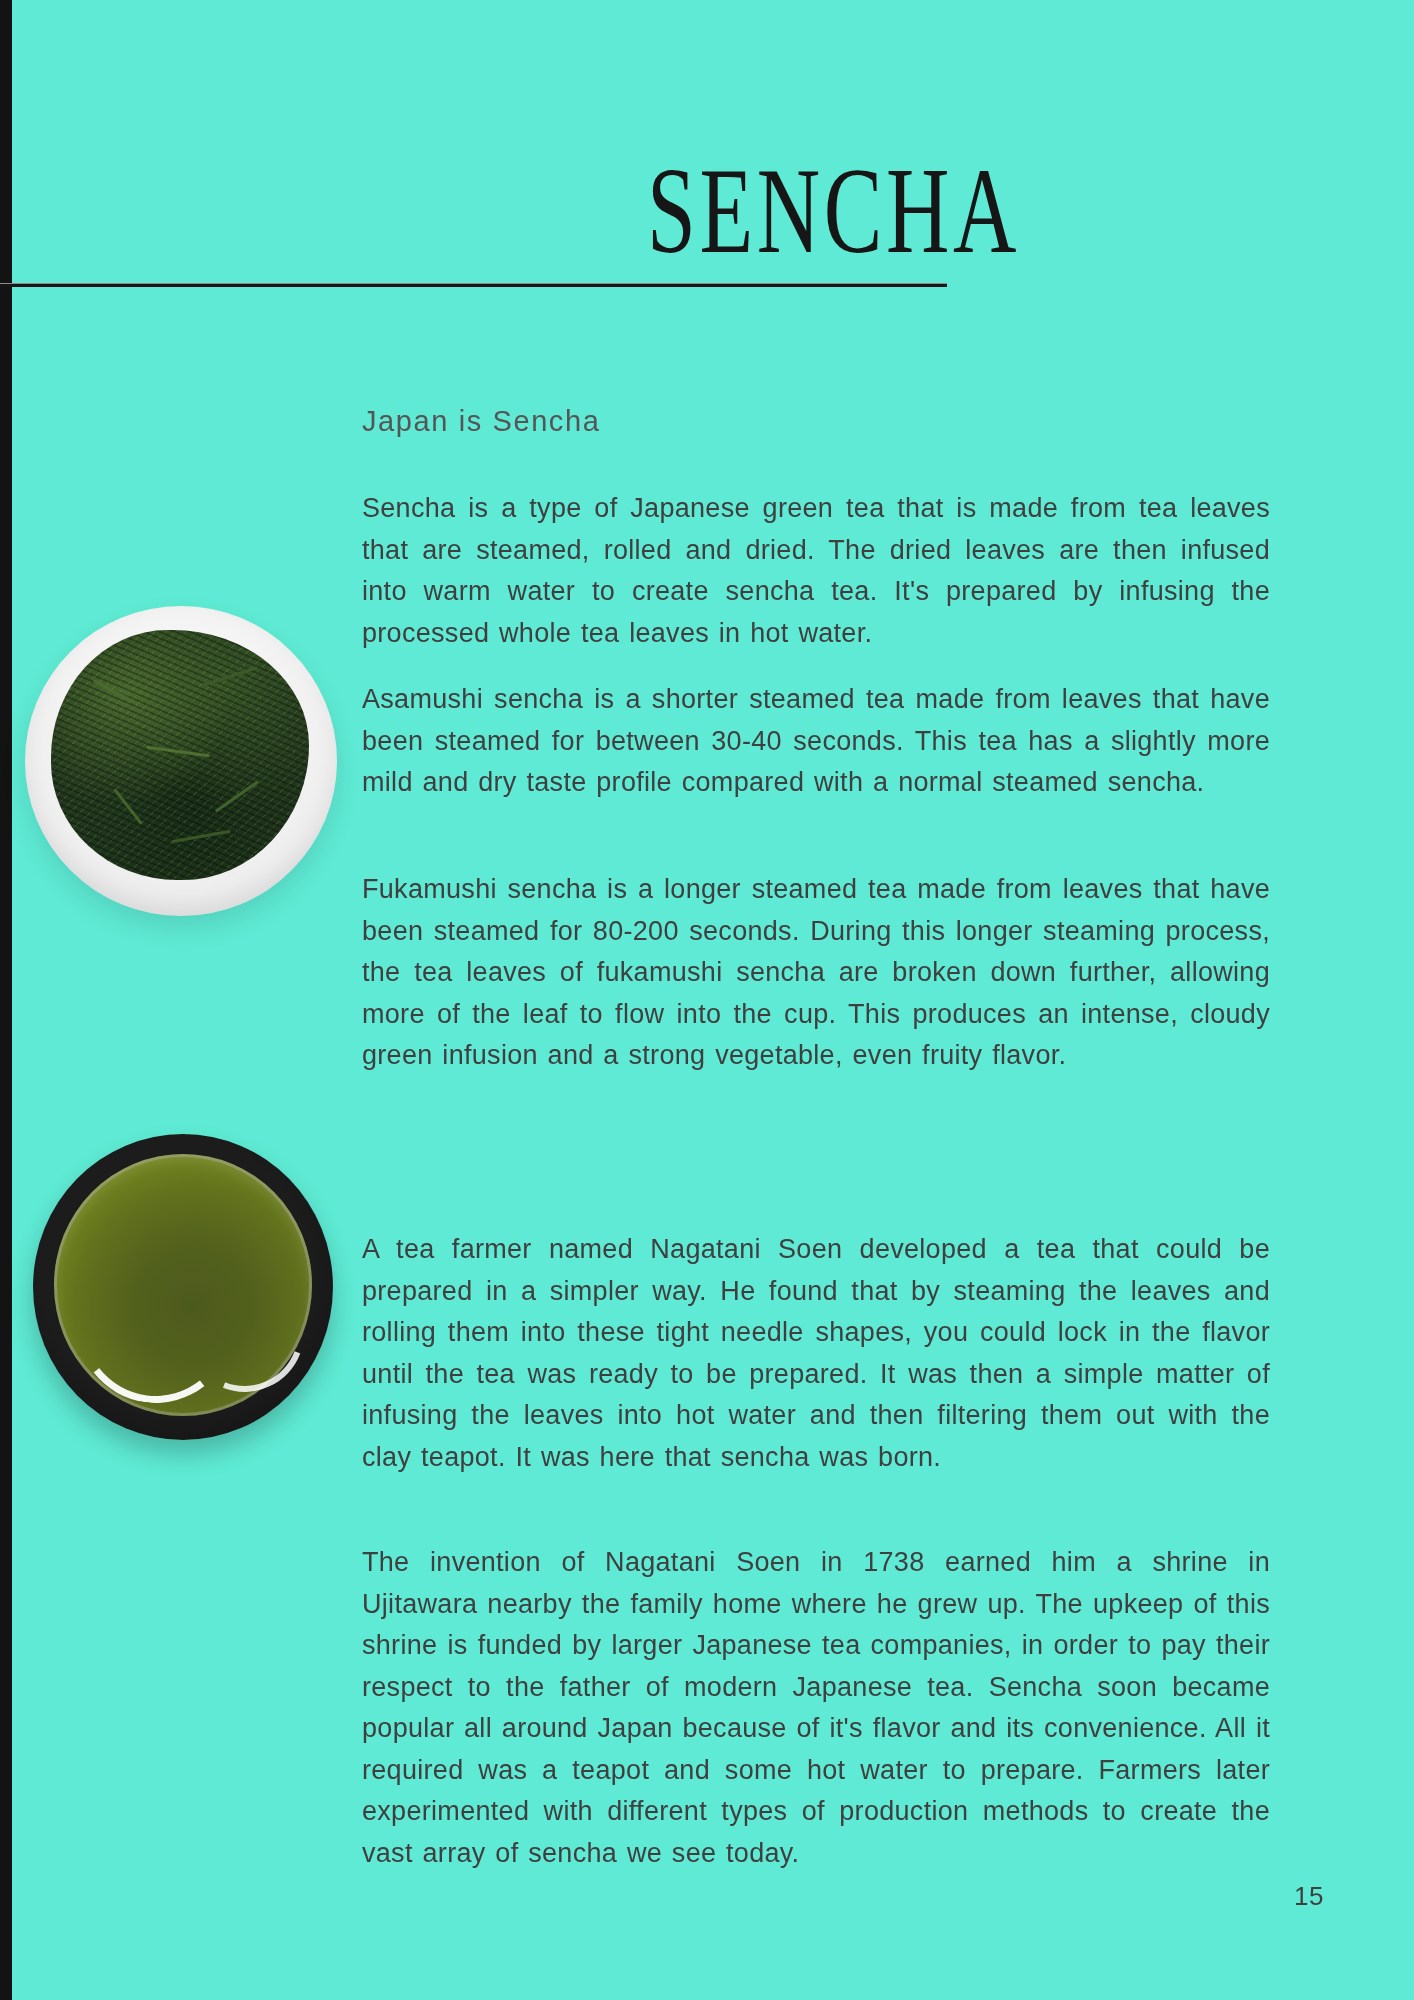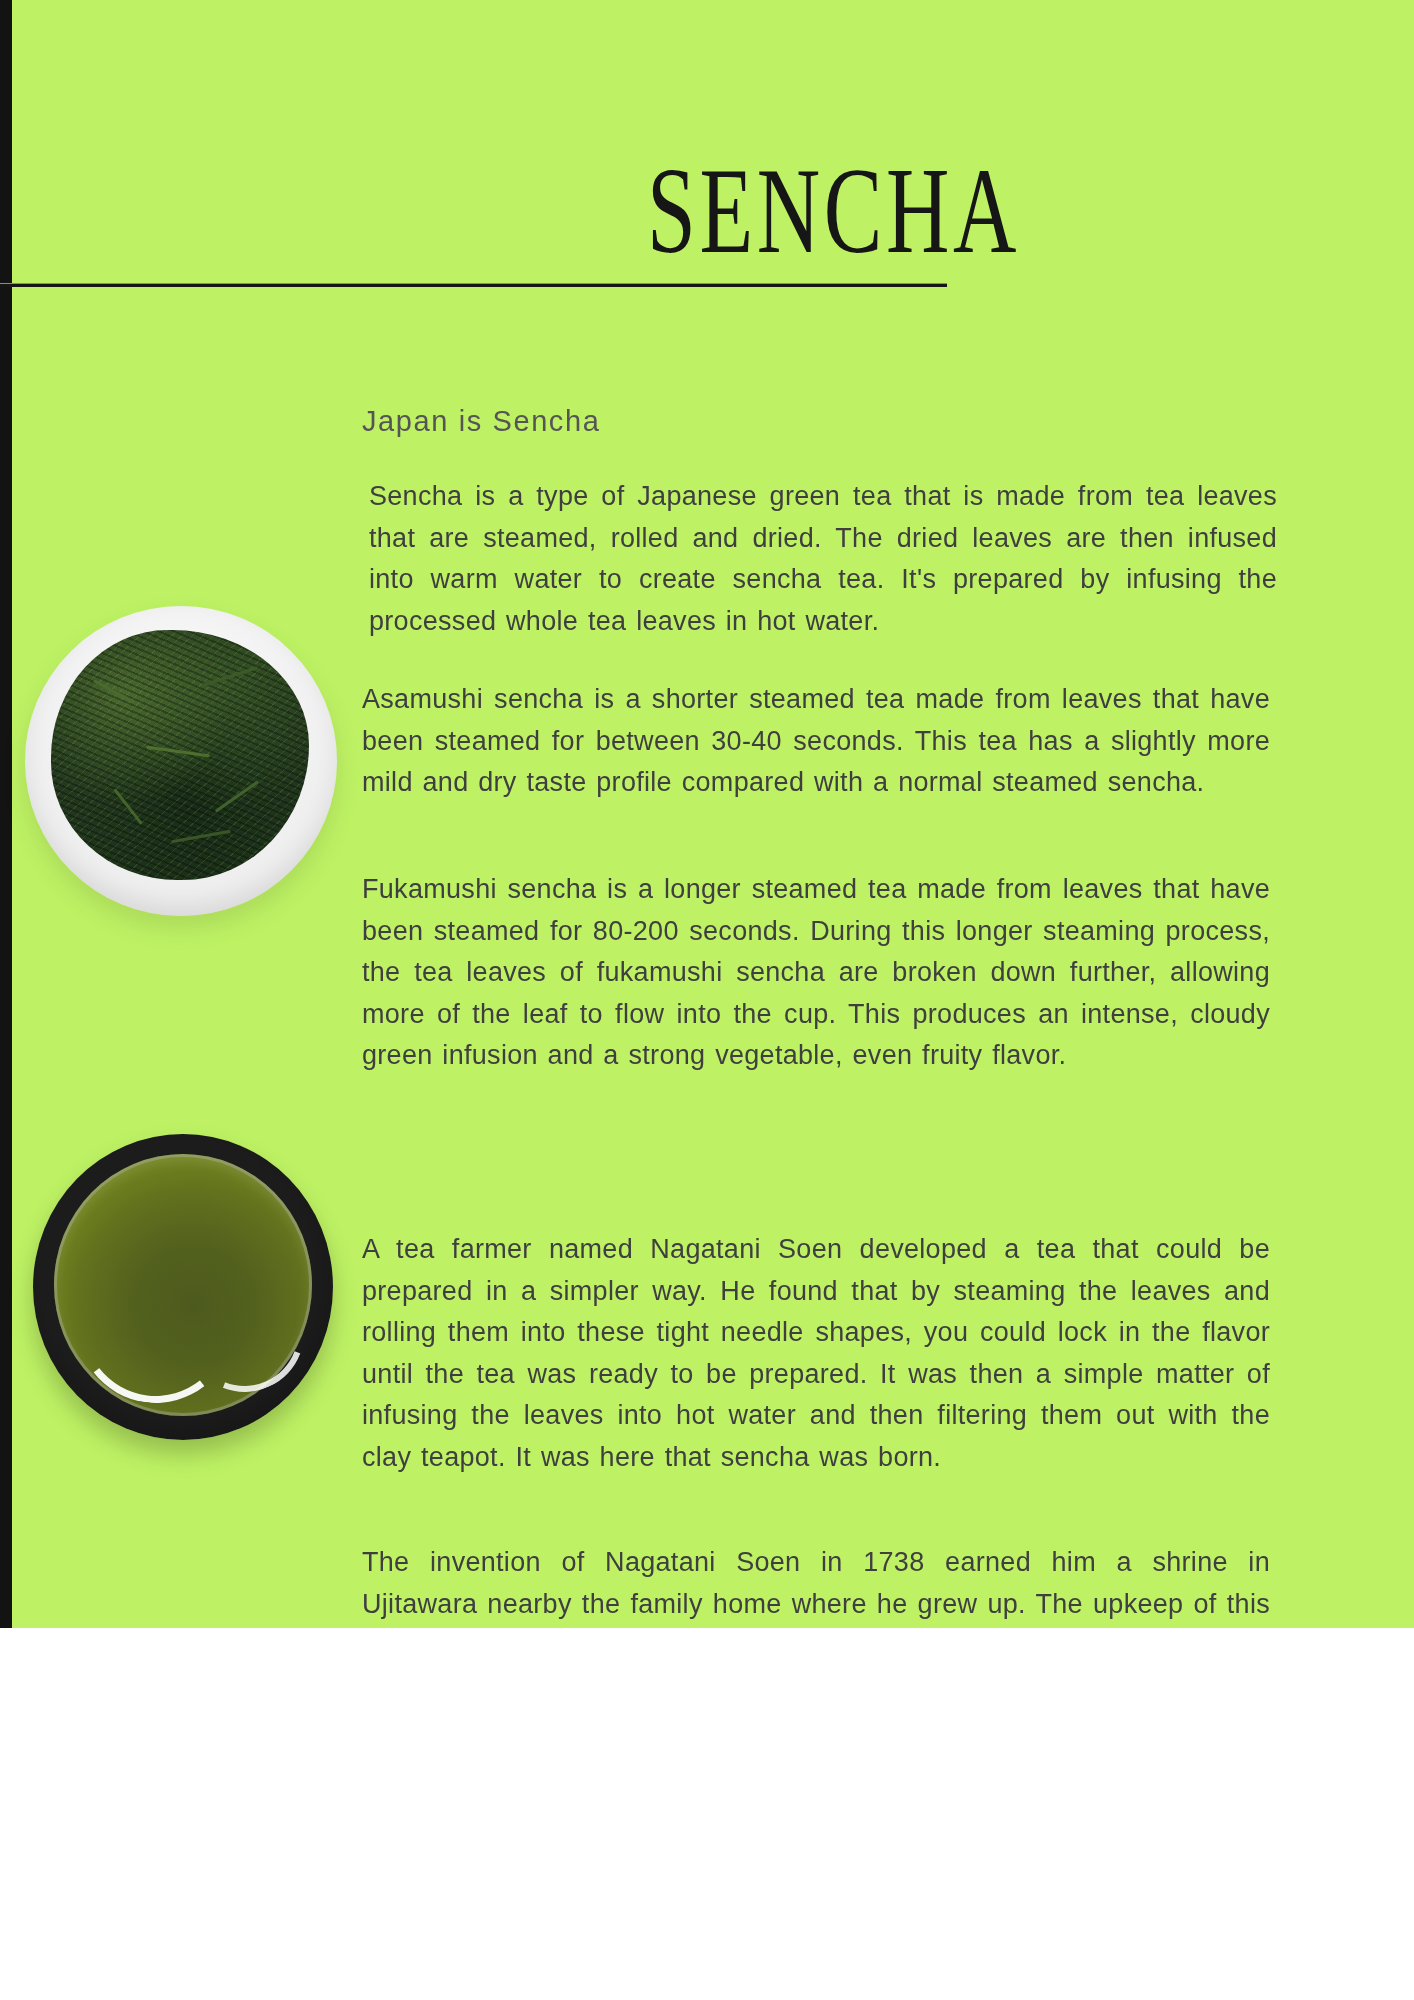--- a/index.html
+++ b/index.html
@@ -1,19 +1,19 @@
 <!DOCTYPE html>
 <html><head>
 <meta charset="utf-8">
 <style>
   html,body{margin:0;padding:0;background:#ffffff;}
   .page{
     position:relative;
-    width:1414px;height:1628px;
-    background:#bef264;
+    width:1414px;height:2000px;
+    background:#5eead4;
     overflow:hidden;
     font-family:"Liberation Sans",sans-serif;
   }
   .accent-bar{
     position:absolute;left:0;top:0;width:12px;height:2000px;
     background:#131313;
   }
   .page-title{
     position:absolute;top:150px;right:394px;
     font-family:"Liberation Serif",serif;
@@ -114,21 +114,21 @@
   </div>
 
   <div class="cup">
     <div class="tea">
       <i class="cup-gloss g1"></i>
       <i class="cup-gloss g2"></i>
     </div>
   </div>
 
   <div class="col section-heading" style="top:404px;">Japan is Sencha</div>
-  <p class="col body-par" style="top:476px;margin-left:7px;">Sencha is a type of Japanese green tea that is made from tea leaves that are steamed, rolled and dried. The dried leaves are then infused into warm water to create sencha tea. It's prepared by infusing the processed whole tea leaves in hot water.</p>
+  <p class="col body-par" style="top:488px;">Sencha is a type of Japanese green tea that is made from tea leaves that are steamed, rolled and dried. The dried leaves are then infused into warm water to create sencha tea. It's prepared by infusing the processed whole tea leaves in hot water.</p>
   <p class="col body-par" style="top:679px;">Asamushi sencha is a shorter steamed tea made from leaves that have been steamed for between 30-40 seconds. This tea has a slightly more mild and dry taste profile compared with a normal steamed sencha.</p>
   <p class="col body-par" style="top:869px;">Fukamushi sencha is a longer steamed tea made from leaves that have been steamed for 80-200 seconds. During this longer steaming process, the tea leaves of fukamushi sencha are broken down further, allowing more of the leaf to flow into the cup. This produces an intense, cloudy green infusion and a strong vegetable, even fruity flavor.</p>
 
   <p class="col body-par" style="top:1229px;">A tea farmer named Nagatani Soen developed a tea that could be prepared in a simpler way. He found that by steaming the leaves and rolling them into these tight needle shapes, you could lock in the flavor until the tea was ready to be prepared. It was then a simple matter of infusing the leaves into hot water and then filtering them out with the clay teapot. It was here that sencha was born.</p>
   <p class="col body-par" style="top:1542px;">The invention of Nagatani Soen in 1738 earned him a shrine in Ujitawara nearby the family home where he grew up. The upkeep of this shrine is funded by larger Japanese tea companies, in order to pay their respect to the father of modern Japanese tea. Sencha soon became popular all around Japan because of it's flavor and its convenience. All it required was a teapot and some hot water to prepare. Farmers later experimented with different types of production methods to create the vast array of sencha we see today.</p>
 
   <div class="page-number">15</div>
 
 </div>
 

